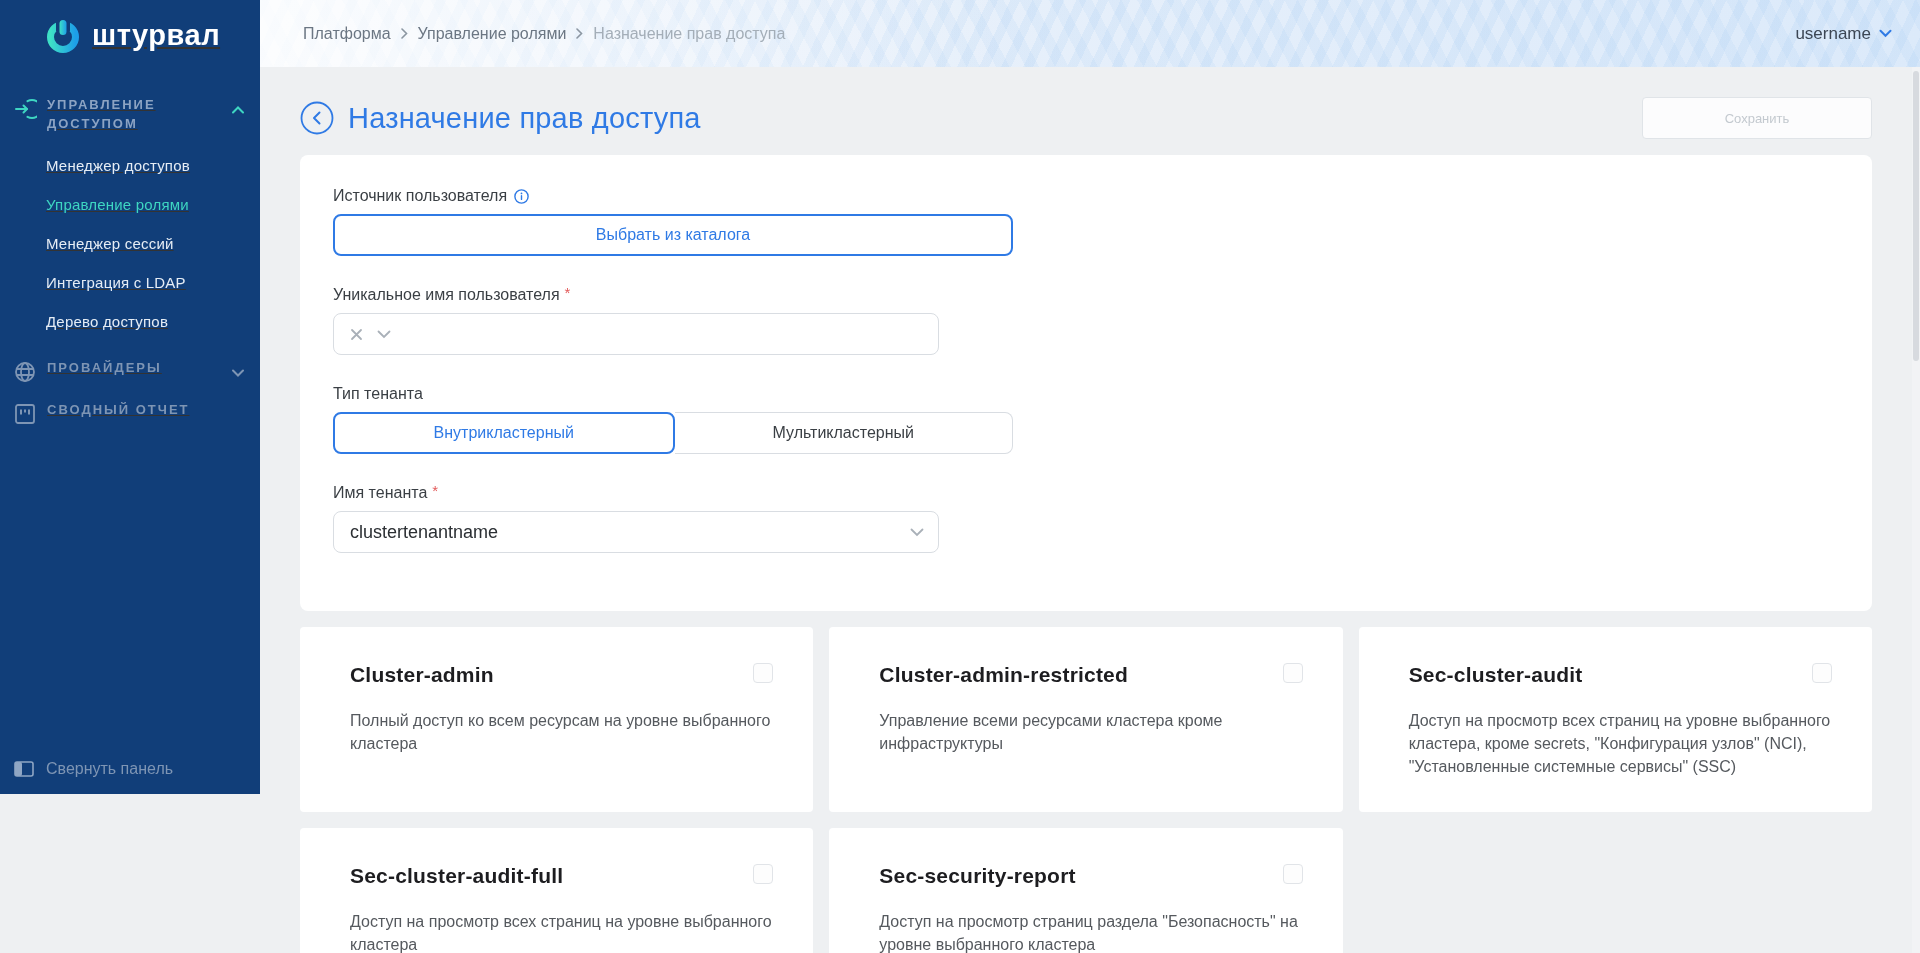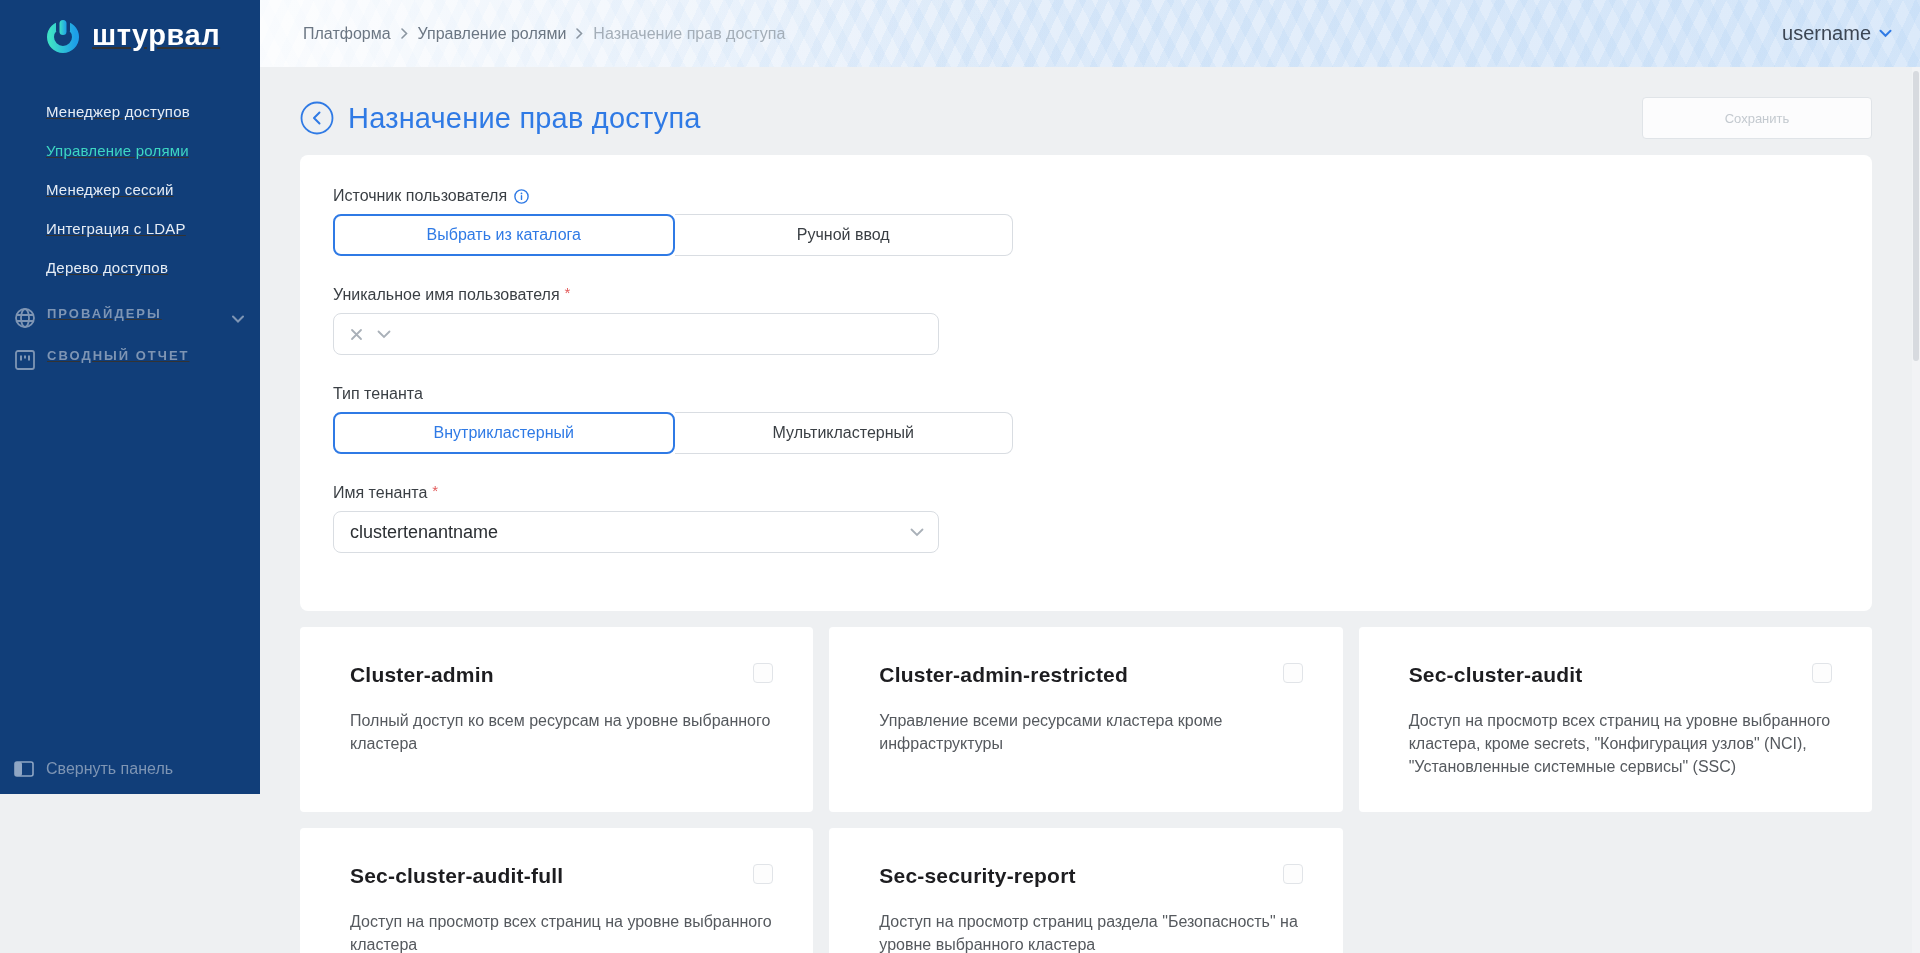--- a/index.html
+++ b/index.html
@@ -51,21 +51,21 @@
     background:
       linear-gradient(100deg, rgba(255,255,255,.85), rgba(255,255,255,0) 45%),
       repeating-linear-gradient(115deg, rgba(157,199,241,.16) 0 9px, rgba(255,255,255,0) 9px 20px),
       repeating-linear-gradient(62deg, rgba(157,199,241,.13) 0 12px, rgba(255,255,255,0) 12px 26px),
       linear-gradient(90deg,#eff4fb,#dceafa);
   }
   .breadcrumb { display:flex; align-items:center; gap:10px; font-size:16px; }
   .crumb { color:#6b7683; cursor:pointer; }
   .crumb.current { color:#a4aeb8; cursor:default; }
   .user-menu { margin-left:auto; display:flex; align-items:center; gap:8px; cursor:pointer; }
-  .user-name { color:#3c4654; font-size:20px; }
+  .user-name { color:#3c4654; font-size:17px; }
 
   .content {
     flex:1; overflow:hidden;
     padding:30px 48px 0 40px;
     position:relative;
   }
 
   .title-row { display:flex; align-items:center; }
   .back-btn { width:34px; height:34px; border:none; background:transparent; cursor:pointer; display:flex; align-items:center; justify-content:center; padding:0; }
   .page-title { font-size:29px; font-weight:500; color:#2f7ae5; margin-left:14px; letter-spacing:.2px; }
@@ -146,20 +146,35 @@
         </defs>
         <circle cx="19" cy="21" r="12.5" fill="none" stroke="url(#lg)" stroke-width="7"></circle>
         <rect x="12" y="2" width="14" height="13" fill="#113e79"></rect>
         <rect x="15.5" y="4" width="7" height="15" rx="3.5" fill="url(#lg)"></rect>
       </svg>
     </span>
     <span class="logo-text">штурвал</span>
   </div>
 
   <nav class="nav">
+    <div class="nav-section">
+      <span class="sec-icon">
+        <svg width="24" height="24" viewBox="0 0 24 24" fill="none" stroke="#3ed6c2" stroke-width="2" stroke-linecap="round" stroke-linejoin="round">
+          <path d="M14.5 4.2a9 9 0 1 1 0 15.6"></path>
+          <path d="M3 12h11"></path>
+            <path d="M10.5 8.5 14 12l-3.5 3.5"></path>
+        </svg>
+      </span>
+      <span class="sec-label">УПРАВЛЕНИЕ ДОСТУПОМ</span>
+      <span class="sec-chevron">
+        <svg width="12" height="8" viewBox="0 0 12 8" fill="none" stroke="#3ed6c2" stroke-width="2" stroke-linecap="round">
+            <path d="M1 6.5 6 1.5 11 6.5"></path>
+          </svg>
+      </span>
+    </div>
     <div class="nav-sub">
       <div class="nav-item">Менеджер доступов</div>
       <div class="nav-item active">Управление ролями</div>
       <div class="nav-item">Менеджер сессий</div>
       <div class="nav-item">Интеграция с LDAP</div>
       <div class="nav-item">Дерево доступов</div>
     </div>
 
     <div class="nav-section">
       <span class="sec-icon">
@@ -248,21 +263,20 @@
           <span style="display:flex;">
             <svg width="15" height="15" viewBox="0 0 15 15" fill="none" stroke="#2f7ae5" stroke-width="1.4">
               <circle cx="7.5" cy="7.5" r="6.6"></circle>
               <path d="M7.5 6.8v3.6" stroke-linecap="round"></path>
               <circle cx="7.5" cy="4.4" r="0.9" fill="#2f7ae5" stroke="none"></circle>
             </svg>
           </span>
         </div>
         <div class="toggle-group">
           <button class="toggle-btn first active">Выбрать из каталога</button>
-          <button class="toggle-btn last">Ручной ввод</button>
         </div>
       </div>
 
       <div class="form-group">
         <div class="field-label">
           <span>Уникальное имя пользователя</span>
           <span class="req">*</span>
         </div>
         <div class="select-box">
           <span class="select-icons">

